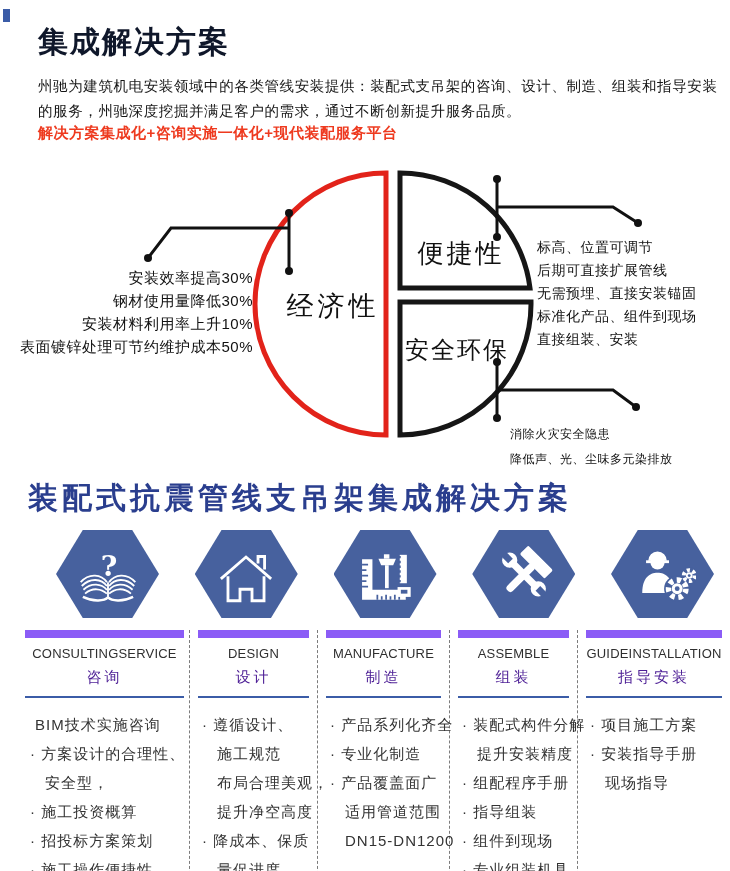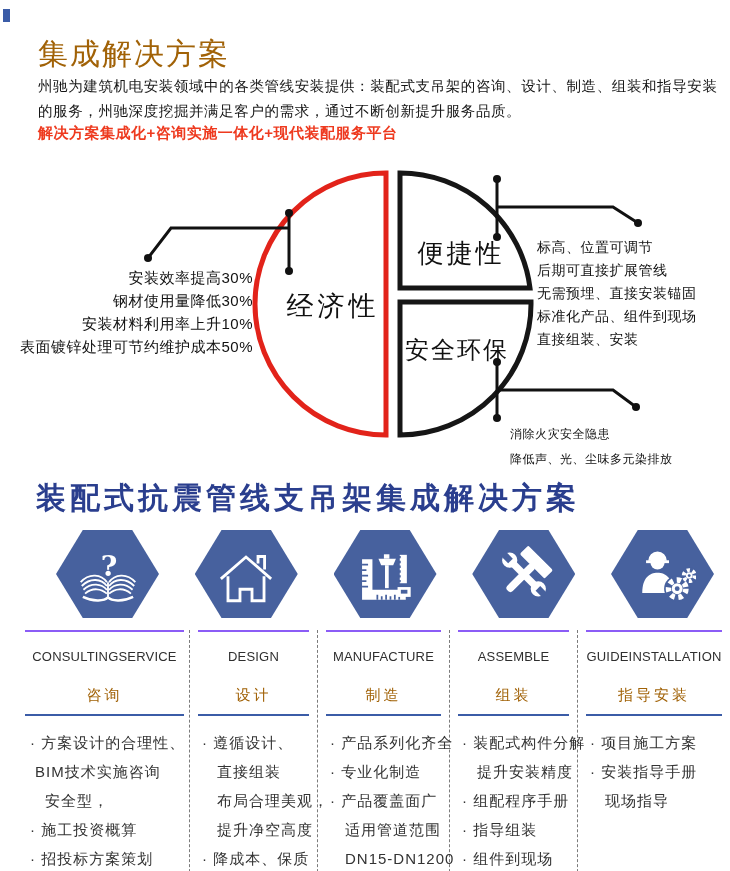--- a/index.html
+++ b/index.html
@@ -3,60 +3,60 @@
 <meta charset="utf-8">
 <style>
   * { margin:0; padding:0; box-sizing:border-box; }
   html,body { width:730px; height:871px; }
   body {
     position:relative; background:#ffffff; overflow:hidden;
     font-family:"Liberation Sans","DejaVu Sans",sans-serif; color:#1a1a1a;
   }
   .corner-mark { position:absolute; left:3px; top:9px; width:7px; height:13px; background:#3b5ca7; }
 
-  .title1 { position:absolute; left:38px; top:22px; font-size:30px; font-weight:normal;
-            color:#a16207; letter-spacing:2px; white-space:nowrap;margin-top:12px; }
+  .title1 { position:absolute; left:38px; top:22px; font-size:30px; font-weight:bold;
+            color:#0f172a; letter-spacing:2px; white-space:nowrap; }
   .para   { position:absolute; left:38px; top:74px; width:692px; font-size:14.5px;
             line-height:25px; color:#161616; letter-spacing:0.6px; }
   .highlight { position:absolute; left:38px; top:124px; font-size:15px; font-weight:bold;
             color:#ee3a1f; letter-spacing:0.5px; white-space:nowrap; }
 
   .diagram { position:absolute; left:0; top:160px; width:730px; height:310px; }
   .diagram svg { position:absolute; left:0; top:0; }
   .dlabel { position:absolute; transform:translate(-50%,-50%); color:#111;
             white-space:nowrap; font-weight:500; }
   .dlabel.econ { left:333px; top:146px; font-size:27px; letter-spacing:4px; }
   .dlabel.conv { left:461px; top:93px;  font-size:26px; letter-spacing:3px; }
   .dlabel.safe { left:457px; top:190px; font-size:24px; letter-spacing:2px; }
 
   .econ-points { position:absolute; right:477px; top:106px; text-align:right;
                  font-size:15px; line-height:23px; color:#111; white-space:nowrap; letter-spacing:0.5px; }
   .conv-points { position:absolute; left:537px; top:76px;
                  font-size:14px; line-height:23px; color:#111; white-space:nowrap; letter-spacing:0.5px; }
   .safe-points { position:absolute; left:510px; top:262px;
                  font-size:12px; line-height:25px; color:#111; white-space:nowrap; letter-spacing:0.5px; }
 
-  .title2 { position:absolute; left:36px; top:478px; font-size:30px; font-weight:bold;
+  .title2 { position:absolute; left:28px; top:478px; font-size:30px; font-weight:bold;
             color:#2a3e8e; letter-spacing:4px; white-space:nowrap; }
 
   .hexrow { position:absolute; left:56px; top:530px; width:658px; height:88px;
             display:flex; justify-content:space-between; }
   .hex { width:103px; height:88px; background:#47619e;
          clip-path:polygon(26% 0, 74% 0, 100% 50%, 74% 100%, 26% 100%, 0 50%);
          display:flex; align-items:center; justify-content:center; }
 
   .cols { position:absolute; left:0; top:630px; width:730px; height:241px;
           display:grid; grid-template-columns:190px 128px 132px 128px 152px; }
   .col { position:relative; }
   .col.sep { border-right:1.5px dashed #7b7b7b; }
-  .colhead { margin:0 8px; border-top:2px solid #8b5cf6; border-bottom:2px solid #3b5ca7;
-             text-align:center; padding:17px 0 9px; }
+  .colhead { margin:0 8px; border-top:8px solid #8b5cf6; border-bottom:2px solid #3b5ca7;
+             text-align:center; padding:8px 0 9px; }
   .col:first-child .colhead { margin-left:25px; margin-right:5px; }
   .colhead .en { font-size:13px; color:#2f2f2f; letter-spacing:0.2px; white-space:nowrap; }
-  .colhead .zh { font-size:15px; color:#a16207; margin-top:22px; letter-spacing:3px; }
+  .colhead .zh { font-size:15px; color:#4c1d95; margin-top:7px; letter-spacing:3px; }
   .list { margin:12px 2px 0 12px; font-size:15px; line-height:29px; color:#333; letter-spacing:1px; }
   .col:first-child .list { margin-left:30px; }
   .ln { white-space:nowrap; }
   .ln.cont { padding-left:15px; }
   .ln.plain { padding-left:5px; }
 </style>
 </head>
 <body>
 
 <div class="corner-mark"></div>
@@ -221,37 +221,37 @@
 </div>
 
 <div class="cols">
 
   <div class="col sep">
     <div class="colhead">
       <div class="en">CONSULTINGSERVICE</div>
       <div class="zh">咨询</div>
     </div>
     <div class="list">
+      <div class="ln plain">BIM技术实施咨询</div>
       <div class="ln">· 方案设计的合理性、</div>
-      <div class="ln plain">BIM技术实施咨询</div>
       <div class="ln cont">安全型，</div>
       <div class="ln">· 施工投资概算</div>
       <div class="ln">· 招投标方案策划</div>
       <div class="ln">· 施工操作便捷性</div>
     </div>
   </div>
 
   <div class="col sep">
     <div class="colhead">
       <div class="en">DESIGN</div>
       <div class="zh">设计</div>
     </div>
     <div class="list">
       <div class="ln">· 遵循设计、</div>
-      <div class="ln cont">直接组装</div>
+      <div class="ln cont">施工规范</div>
       <div class="ln cont">布局合理美观，</div>
       <div class="ln cont">提升净空高度</div>
       <div class="ln">· 降成本、保质</div>
       <div class="ln cont">量促进度</div>
     </div>
   </div>
 
   <div class="col sep">
     <div class="colhead">
       <div class="en">MANUFACTURE</div>

